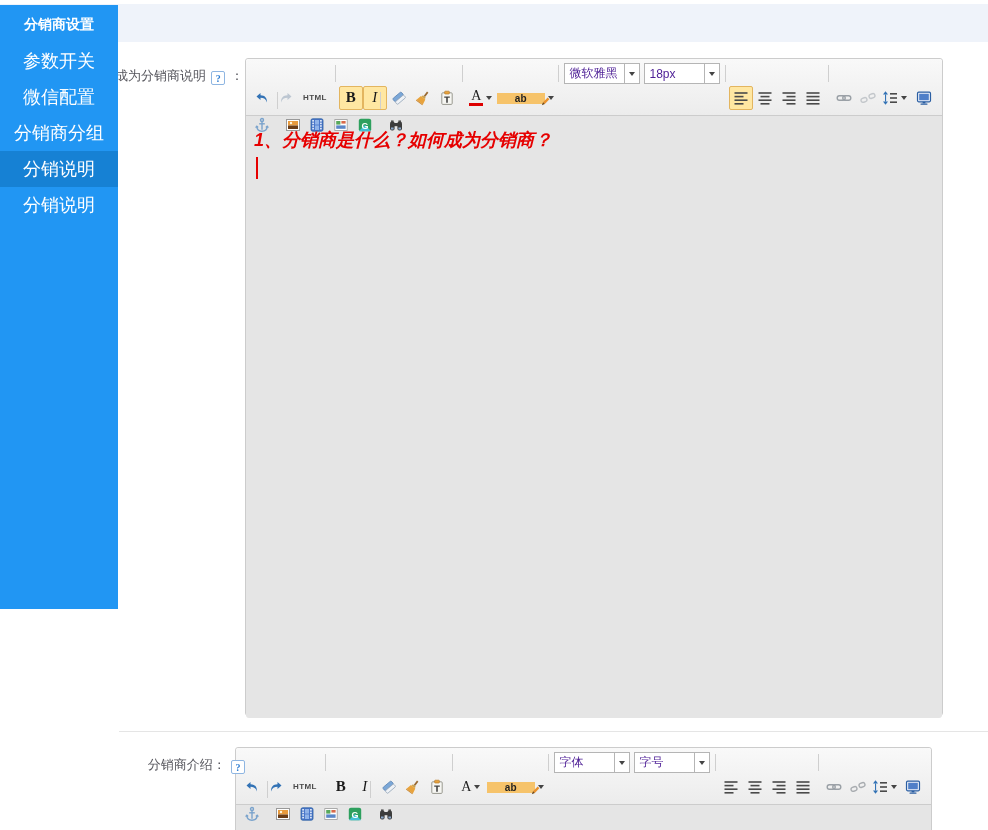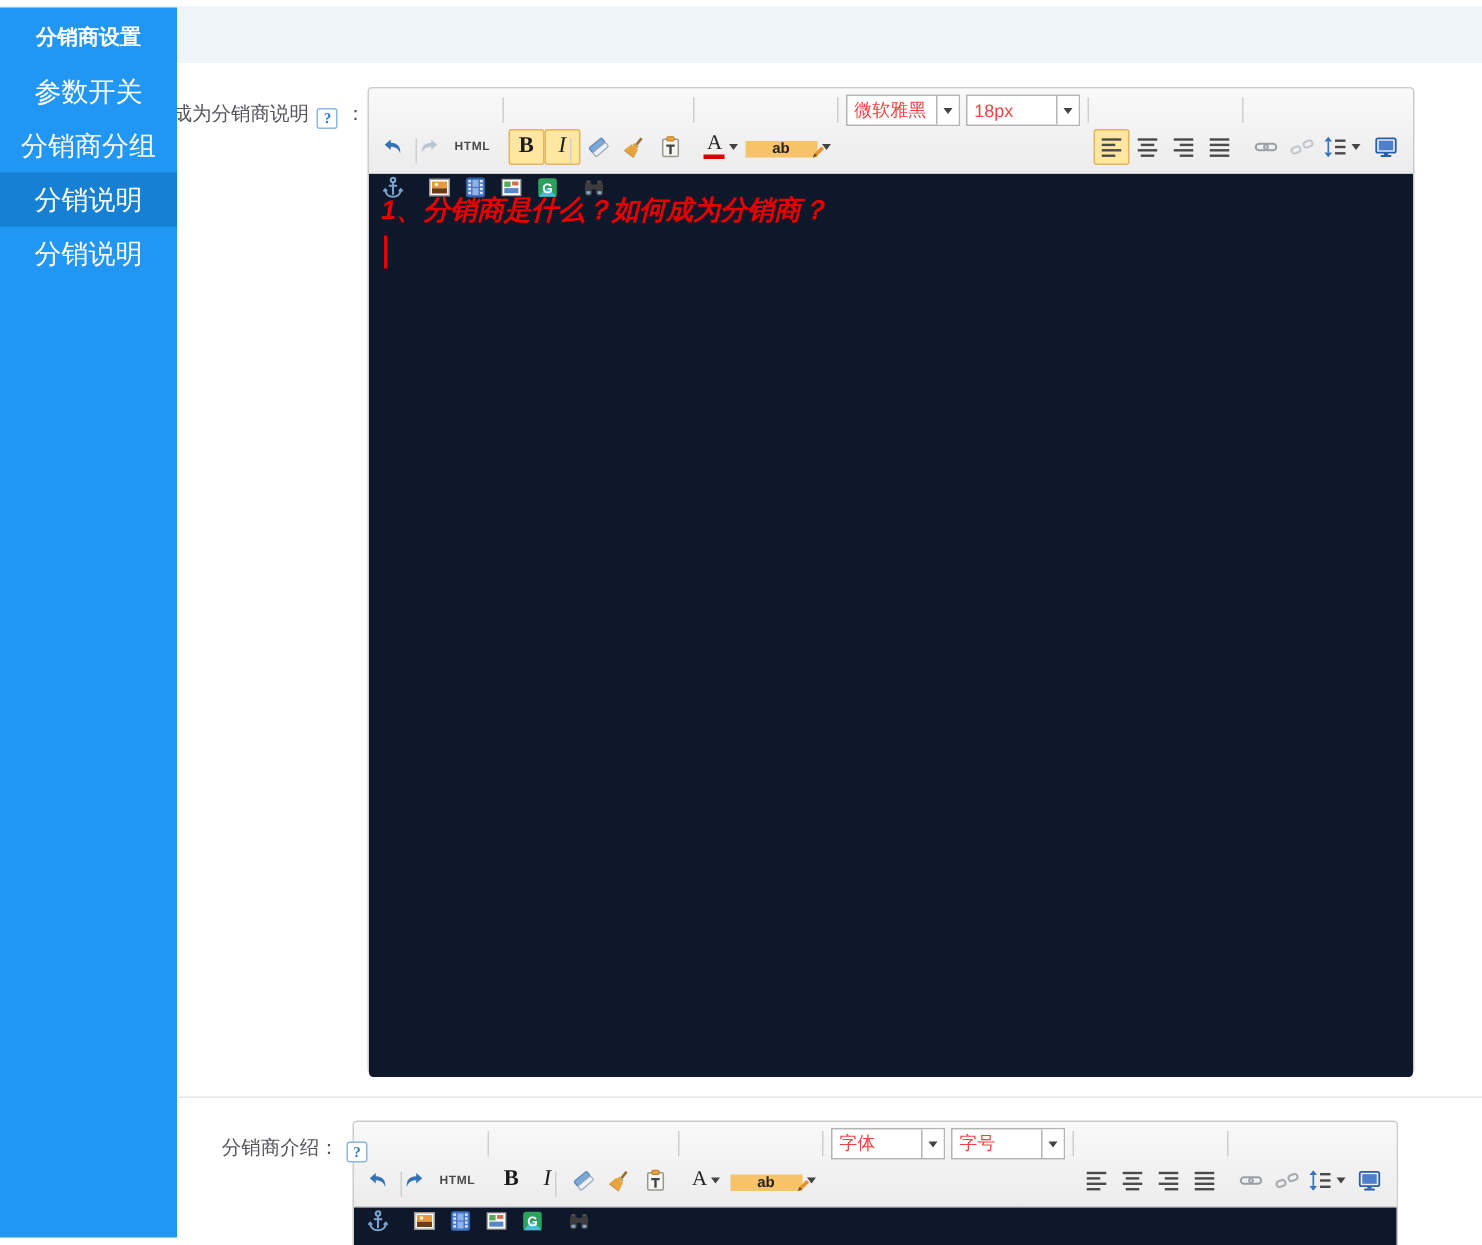--- a/index.html
+++ b/index.html
@@ -9,21 +9,21 @@
     background:#ffffff; font-family:"Liberation Sans",sans-serif;
   }
   button { background:transparent; border:1px solid transparent; padding:0; margin:0;
     cursor:pointer; display:flex; align-items:center; justify-content:center;
     font-family:"Liberation Sans",sans-serif; }
 
   
   .top-band { position:absolute; top:4px; left:0; width:988px; height:38px; background:#eff3fa; }
 
   
-  .sidebar { position:absolute; top:5px; left:0; width:118px; height:820px;
+  .sidebar { position:absolute; top:5px; left:0; width:118px; height:604px;
     background:#2196f3; z-index:5; }
   .sidebar-title { height:38px; line-height:38px; text-align:center; color:#fff;
     font-size:14px; font-weight:bold; cursor:pointer; }
   .sidebar-item { height:36px; line-height:36px; text-align:center; color:#fff;
     font-size:18px; cursor:pointer; }
   .sidebar-item.active { background:#1681d4; }
 
   
   .form-label { position:absolute; font-size:13px; color:#55555c; text-align:right;
     z-index:3; white-space:nowrap; }
@@ -54,47 +54,48 @@
   .fc-a { font-family:"Liberation Serif",serif; font-size:14px; line-height:13px; color:#222; }
   .fc-bar { width:14px; height:3px; background:#dd0000; display:block; margin-top:1px; }
   .ab-wrap { position:relative; display:inline-block; }
   .ab-text { font-size:10px; font-weight:bold; background:#f6c36a; padding:0 18px; color:#222; }
   .pencil { position:absolute; right:-5px; bottom:-2px; }
   .dd-caret { width:0; height:0; border-left:3px solid transparent;
     border-right:3px solid transparent; border-top:4px solid #444;
     margin-left:3px; display:inline-block; }
   .tb-select { height:21px; width:76px; background:#fff; border:1px solid #b5b5b5;
     display:flex; align-items:center; margin:0 2px; cursor:pointer; }
-  .sel-val { flex:1; padding-left:5px; font-size:12px; color:#ef4444; white-space:nowrap;
+  .sel-val { flex:1; padding-left:5px; font-size:12px; color:#4c1d95; white-space:nowrap;
     overflow:hidden; text-align:left; }
   .sel-btn { width:15px; height:100%; border-left:1px solid #b5b5b5; display:flex;
     align-items:center; justify-content:center; background:#fff; }
   .sel-btn .dd-caret { margin-left:0; }
   .ml-auto { margin-left:auto; margin-right:2px; }
 
   
-  .edit-area { background:#0f172a; cursor:text; }
+  .edit-area { background:#e5e5e5; cursor:text; }
   .edit-area-1 { height:602px; padding:13px 8px; border-radius:0 0 3px 3px; }
   .edit-area-2 { height:145px; padding:8px; }
   .red-heading { font-size:18px; font-weight:bold; font-style:italic; color:#e60000;
     line-height:22px; }
   .caret-bar { width:2px; height:22px; background:#e60000; margin-top:6px; margin-left:2px; }
 
   
   .divider { position:absolute; top:731px; left:119px; width:869px; height:1px;
     background:#e5e5e5; }
 </style>
 </head>
 <body>
 
 <div class="top-band"></div>
 
 <div class="sidebar">
   <div class="sidebar-title">分销商设置</div>
   <div class="sidebar-item">参数开关</div>
+  <div class="sidebar-item">微信配置</div>
   <div class="sidebar-item">分销商分组</div>
   <div class="sidebar-item active">分销说明</div>
   <div class="sidebar-item">分销说明</div>
 </div>
 
 <div class="form-label form-label-1">
   <span>成为分销商说明</span>
   <span class="help-badge">?</span>
   <span>：</span>
 </div>

